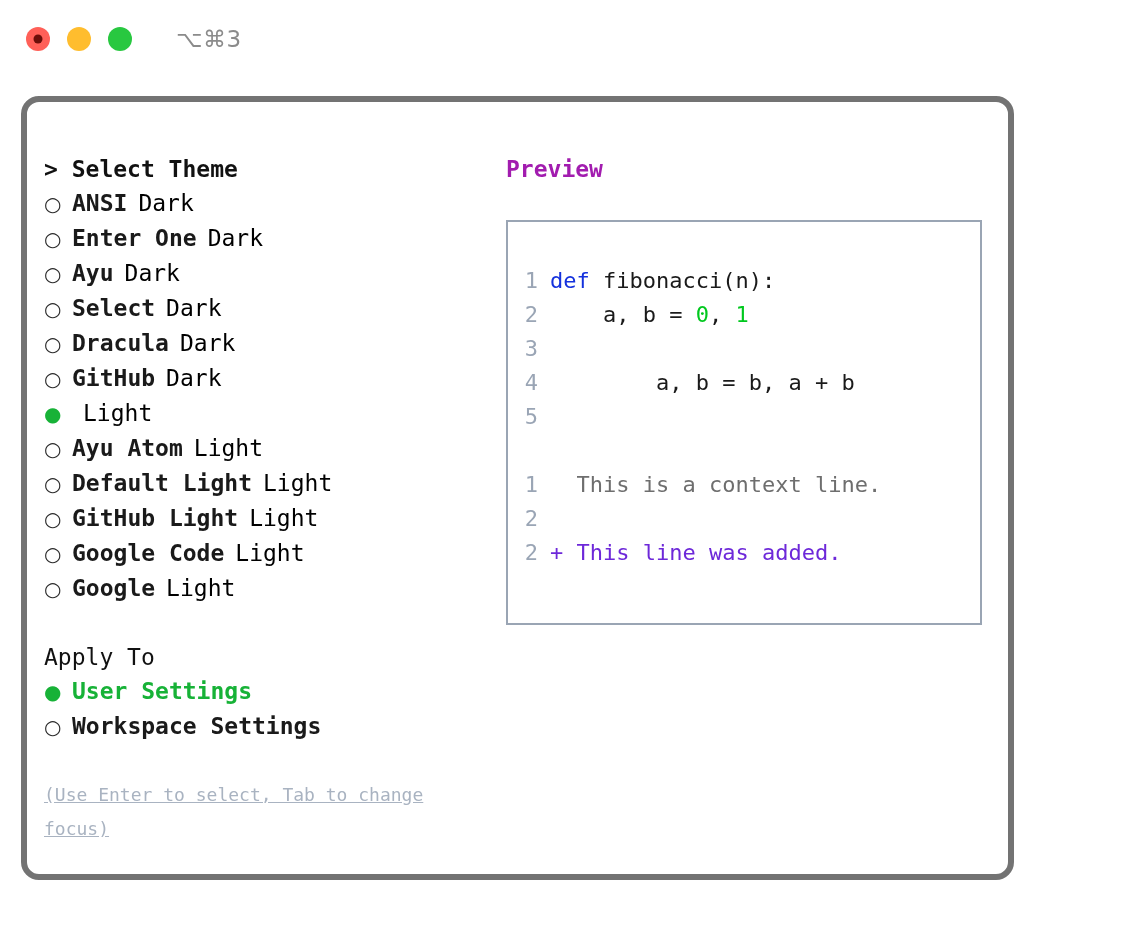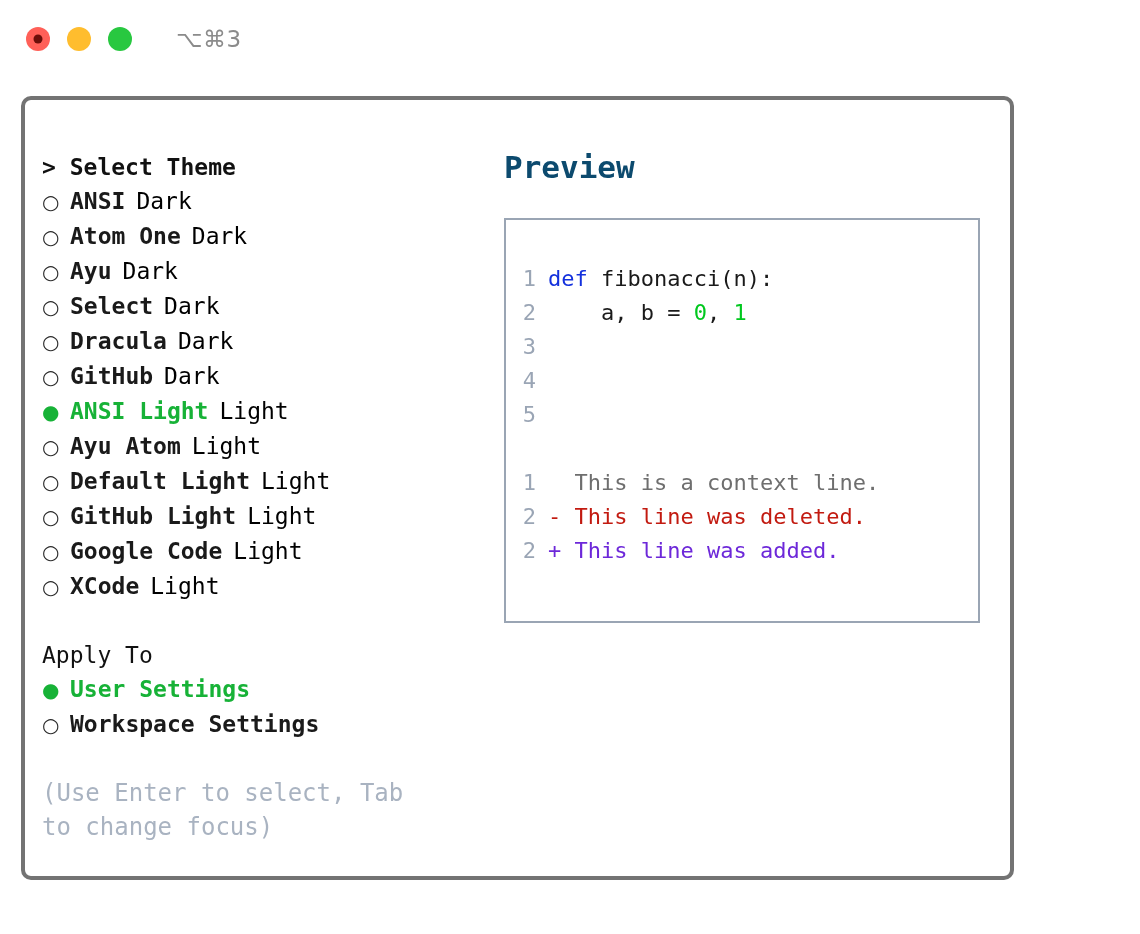--- a/index.html
+++ b/index.html
@@ -68,22 +68,22 @@
     font-family: "DejaVu Sans", "Liberation Sans", sans-serif;
   }
 
   
   .card {
     position: absolute;
     left: 21px;
     top: 96px;
     width: 993px;
     height: 784px;
-    border: 4px solid #737373;
-    border-radius: 10px;
+    border: 6px solid #737373;
+    border-radius: 18px;
     box-sizing: border-box;
     background: #ffffff;
   }
 
   .columns {
     position: absolute;
     left: 0; top: 0;
     width: 100%; height: 100%;
   }
 
@@ -125,38 +125,39 @@
   .opt-name { color: #1a1a1a; font-weight: bold; }
   .opt-row.selected .opt-name { color: #17b237; }
   .opt-tag {
     color: #000000;
     padding-left: 11px;
   }
 
   .spacer-sm { height: 34px; }
 
   .hint {
-    font-size: 24px;
+    font-size: 18px;
     color: #a9b3c1;
     line-height: 34px;
     width: 400px;
     margin-top: 34px;
+    text-decoration: underline;
   }
 
   
   .right-col {
     position: absolute;
     left: 479px;
     top: 50px;
     width: 500px;
   }
   .preview-title {
-    font-size: 31px;
+    font-size: 23px;
     font-weight: bold;
-    color: #0c4a6e;
+    color: #a21caf;
     line-height: 34px;
   }
   .code-box {
     margin-top: 34px;
     width: 476px;
     height: 405px;
     border: 2px solid #9aa5b4;
     box-sizing: border-box;
     background: #ffffff;
     padding: 42px 0 0 0;
@@ -204,31 +205,31 @@
 
   <div class="card">
     <div class="columns">
 
       <div class="left-col">
 
         <div class="section-header">&gt; Select Theme</div>
 
         <div class="opt-list" id="theme-list">
             <div class="opt-row"><span class="bullet">○</span><span class="opt-name">ANSI</span><span class="opt-tag">Dark</span></div>
-            <div class="opt-row"><span class="bullet">○</span><span class="opt-name">Atom One</span><span class="opt-tag">Dark</span></div>
+            <div class="opt-row"><span class="bullet">○</span><span class="opt-name">Enter One</span><span class="opt-tag">Dark</span></div>
             <div class="opt-row"><span class="bullet">○</span><span class="opt-name">Ayu</span><span class="opt-tag">Dark</span></div>
             <div class="opt-row"><span class="bullet">○</span><span class="opt-name">Select</span><span class="opt-tag">Dark</span></div>
             <div class="opt-row"><span class="bullet">○</span><span class="opt-name">Dracula</span><span class="opt-tag">Dark</span></div>
             <div class="opt-row"><span class="bullet">○</span><span class="opt-name">GitHub</span><span class="opt-tag">Dark</span></div>
-            <div class="opt-row selected"><span class="bullet on">●</span><span class="opt-name">ANSI Light</span><span class="opt-tag">Light</span></div>
+            <div class="opt-row selected"><span class="bullet on">●</span><span class="opt-tag">Light</span></div>
             <div class="opt-row"><span class="bullet">○</span><span class="opt-name">Ayu Atom</span><span class="opt-tag">Light</span></div>
             <div class="opt-row"><span class="bullet">○</span><span class="opt-name">Default Light</span><span class="opt-tag">Light</span></div>
             <div class="opt-row"><span class="bullet">○</span><span class="opt-name">GitHub Light</span><span class="opt-tag">Light</span></div>
             <div class="opt-row"><span class="bullet">○</span><span class="opt-name">Google Code</span><span class="opt-tag">Light</span></div>
-            <div class="opt-row"><span class="bullet">○</span><span class="opt-name">XCode</span><span class="opt-tag">Light</span></div>
+            <div class="opt-row"><span class="bullet">○</span><span class="opt-name">Google</span><span class="opt-tag">Light</span></div>
           </div>
 
         <div class="spacer-sm"></div>
 
         <div class="section-header plain">Apply To</div>
 
         <div class="opt-list" id="apply-list">
             <div class="opt-row selected"><span class="bullet on">●</span><span class="opt-name">User Settings</span></div>
             <div class="opt-row"><span class="bullet">○</span><span class="opt-name">Workspace Settings</span></div>
           </div>
@@ -238,27 +239,27 @@
 
       <div class="right-col">
 
         <div class="preview-title">Preview</div>
 
         <div class="code-box">
           <div id="code-lines">
               <div class="code-line"><span class="lineno">1</span><span class="code-text"><span class="tok-kw">def</span><span class="tok-plain"> fibonacci(n):</span></span></div>
               <div class="code-line"><span class="lineno">2</span><span class="code-text"><span class="tok-plain">    a, b = </span><span class="tok-num">0</span><span class="tok-plain">, </span><span class="tok-num">1</span></span></div>
               <div class="code-line"><span class="lineno">3</span></div>
-              <div class="code-line"><span class="lineno">4</span></div>
+              <div class="code-line"><span class="lineno">4</span><span class="code-text"><span class="tok-plain">        a, b = b, a + b</span></span></div>
               <div class="code-line"><span class="lineno">5</span></div>
             </div>
           <div class="diff-gap"></div>
           <div id="diff-lines">
               <div class="code-line"><span class="lineno">1</span><span class="diff-ctx">  This is a context line.</span></div>
-              <div class="code-line"><span class="lineno">2</span><span class="diff-del">- This line was deleted.</span></div>
+              <div class="code-line"><span class="lineno">2</span></div>
               <div class="code-line"><span class="lineno">2</span><span class="diff-add">+ This line was added.</span></div>
             </div>
         </div>
       </div>
 
     </div>
   </div>
 </div>
 
 </body></html>

